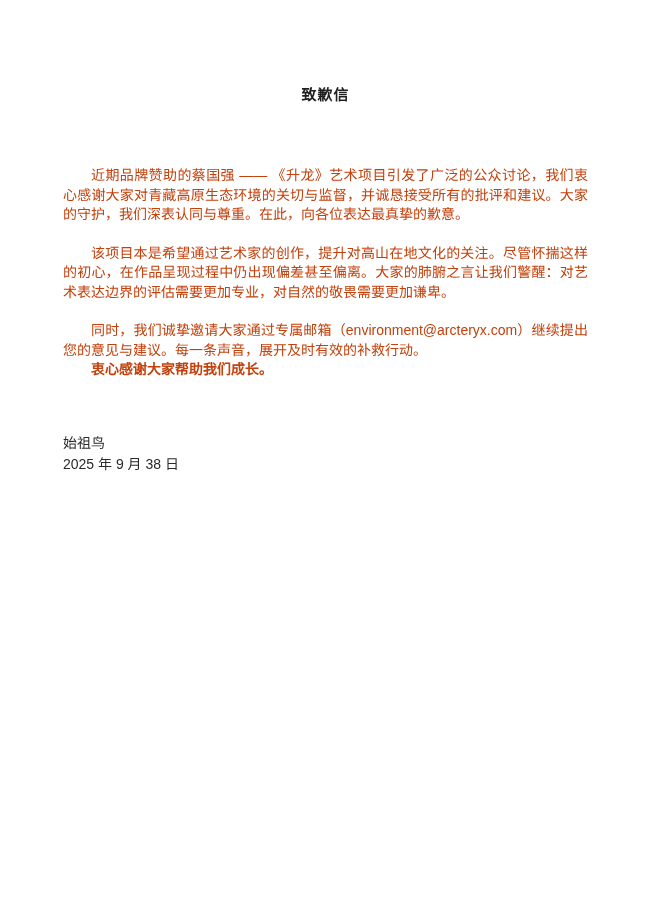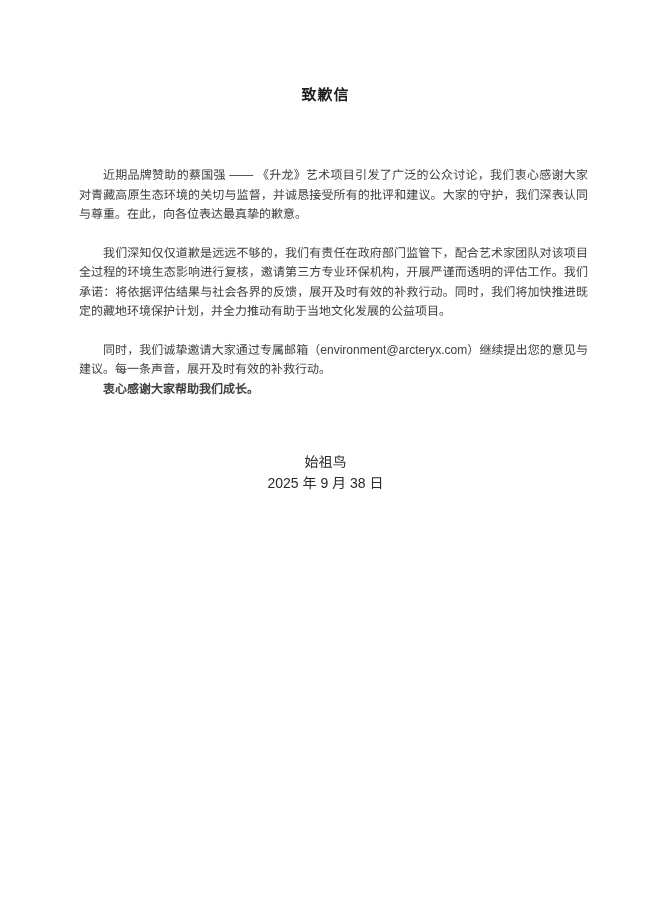--- a/index.html
+++ b/index.html
@@ -24,58 +24,58 @@
     margin: 0;
     padding-top: 87px;
     text-align: center;
     font-size: 15px;
     line-height: 16px;
     font-weight: 700;
     color: #1f1f1f;
     letter-spacing: 1px;
   }
   .body-text p {
-    margin: 19px 0 0 16px;
-    font-size: 12px;
+    margin: 19px 0 0 0;
+    font-size: 14px;
     line-height: 19.5px;
     text-align: justify;
     text-indent: 2em;
-    color: #404040;
+    color: #c2410c;
   }
   .body-text p.first-para {
     margin-top: 63px;
   }
   .body-text p.closing-line-2 {
     margin-top: 0;
     font-weight: bold;
   }
   .signature-block {
     margin-top: 53px;
-    text-align: center;
+    text-align: left;
     font-size: 14px;
     line-height: 21px;
     color: #2a2a2a;
   }
   .signature-block div {
     margin: 0;
   }
 </style>
 </head>
 <body>
 
 <div class="page">
   <div class="content">
 
     <h1 class="letter-title">致歉信</h1>
 
     <div class="body-text">
       <p class="first-para">近期品牌赞助的蔡国强 —— 《升龙》艺术项目引发了广泛的公众讨论，我们衷心感谢大家对青藏高原生态环境的关切与监督，并诚恳接受所有的批评和建议。大家的守护，我们深表认同与尊重。在此，向各位表达最真挚的歉意。</p>
 
+      <p>该项目本是希望通过艺术家的创作，提升对高山在地文化的关注。尽管怀揣这样的初心，在作品呈现过程中仍出现偏差甚至偏离。大家的肺腑之言让我们警醒：对艺术表达边界的评估需要更加专业，对自然的敬畏需要更加谦卑。</p>
 
-      <p>我们深知仅仅道歉是远远不够的，我们有责任在政府部门监管下，配合艺术家团队对该项目全过程的环境生态影响进行复核，邀请第三方专业环保机构，开展严谨而透明的评估工作。我们承诺：将依据评估结果与社会各界的反馈，展开及时有效的补救行动。同时，我们将加快推进既定的藏地环境保护计划，并全力推动有助于当地文化发展的公益项目。</p>
 
       <p>同时，我们诚挚邀请大家通过专属邮箱（environment@arcteryx.com）继续提出您的意见与建议。每一条声音，展开及时有效的补救行动。</p>
 
 
       <p class="closing-line-2">衷心感谢大家帮助我们成长。</p>
     </div>
 
     <div class="signature-block">
       <div>始祖鸟</div>
       <div>2025 年 9 月 38 日</div>

